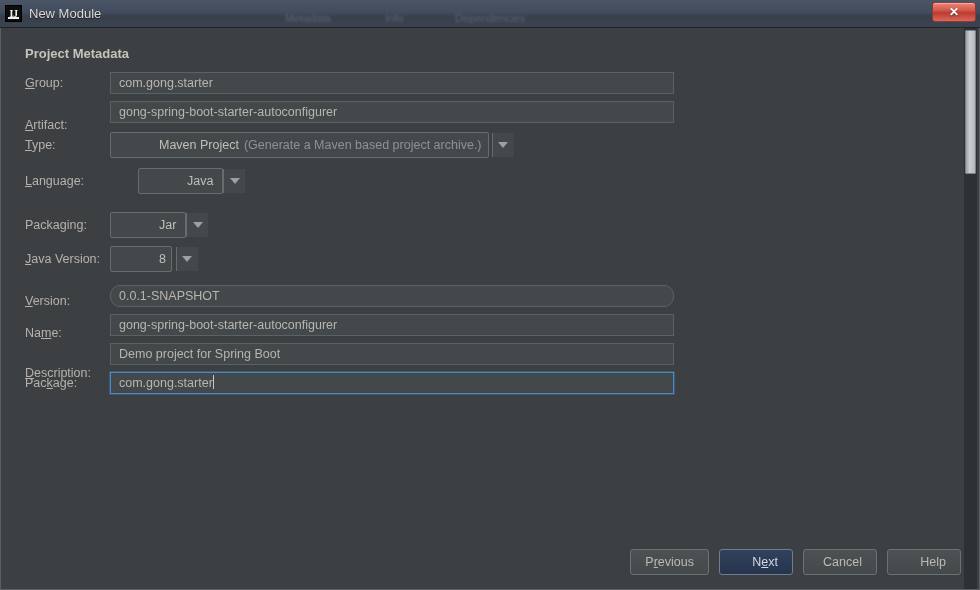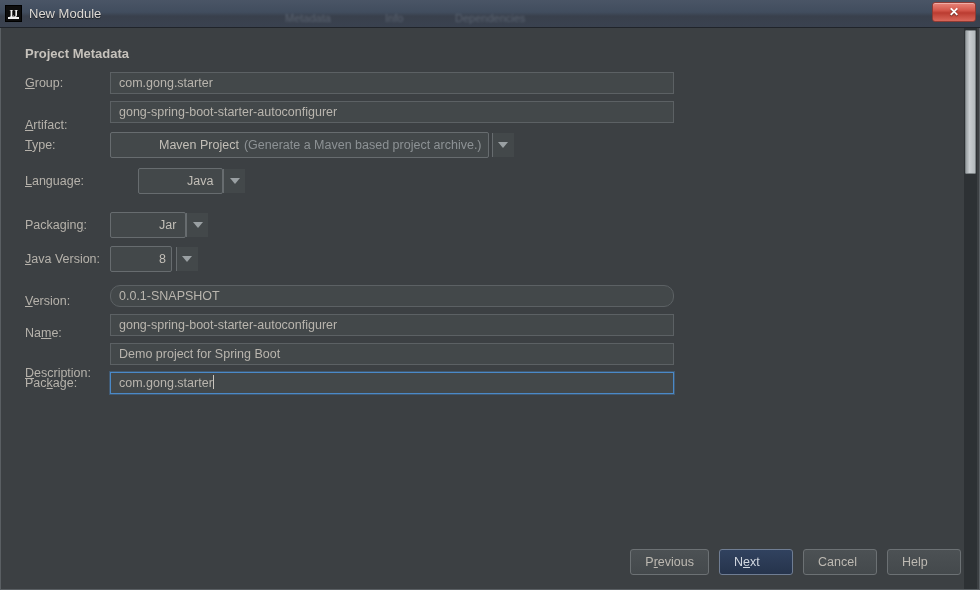--- a/index.html
+++ b/index.html
@@ -258,21 +258,21 @@
     min-width: 74px;
     height: 26px;
     padding: 0 14px;
     border-radius: 3px;
     border: 1px solid #6c7174;
     background: linear-gradient(to bottom, #4c5154 0%, #44494c 100%);
     color: #bdb9b2;
     font-size: 12.5px;
     display: flex;
     align-items: center;
-    justify-content: flex-start;
+    justify-content: flex-end;
     cursor: pointer;
     white-space: nowrap;
   }
   .btn u { text-decoration: underline; }
   .btn.default {
     background: linear-gradient(to bottom, #31425f 0%, #26344c 100%);
     border: 1px solid #6f7d93;
     color: #d2d8e0;
   }
 </style>

